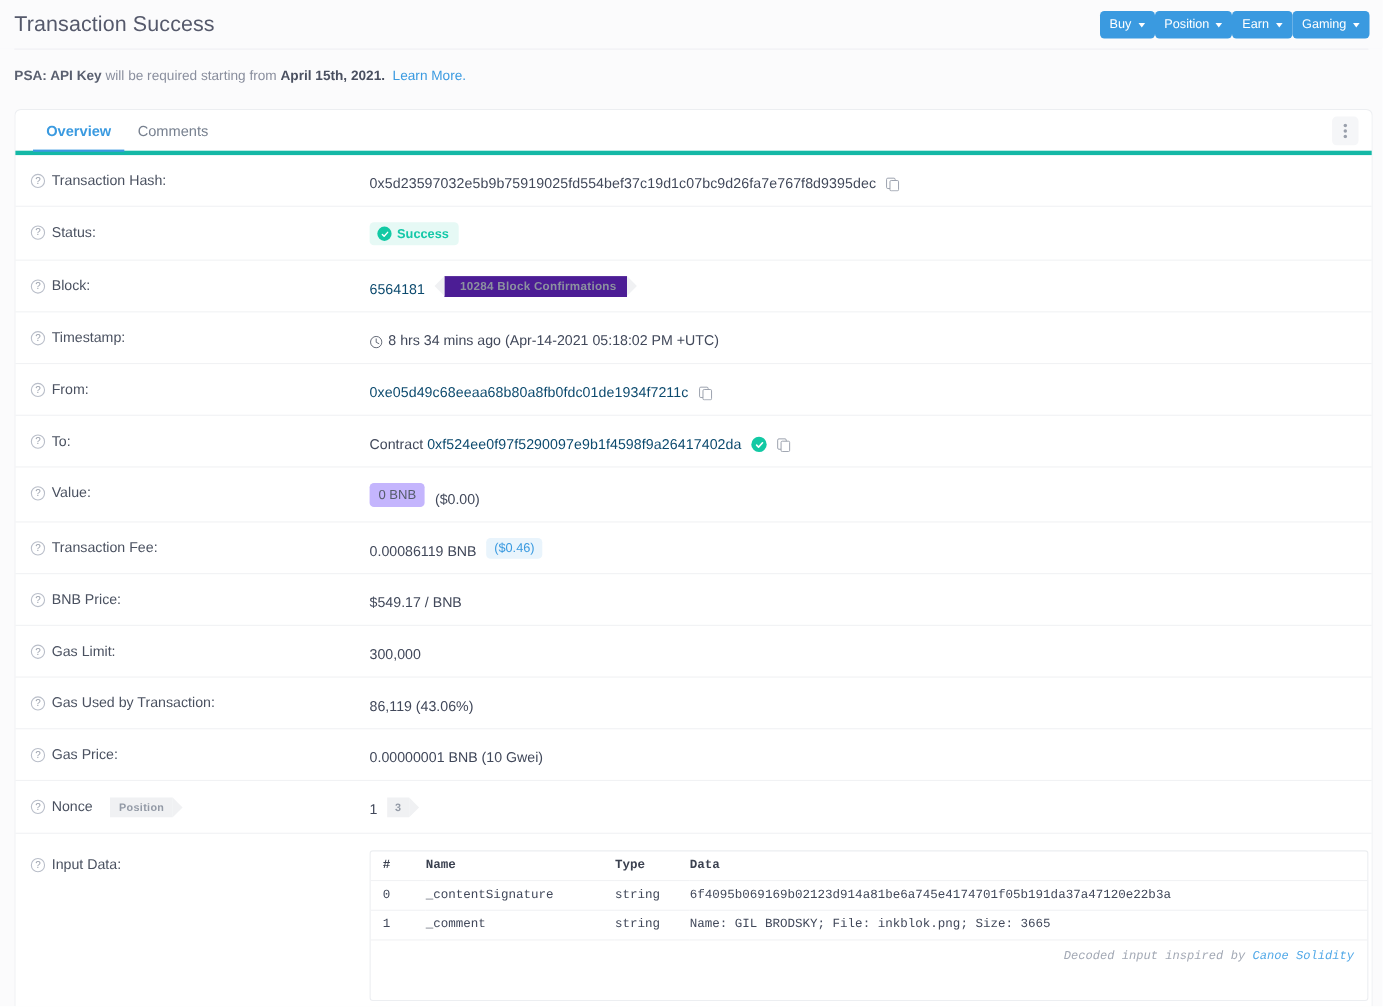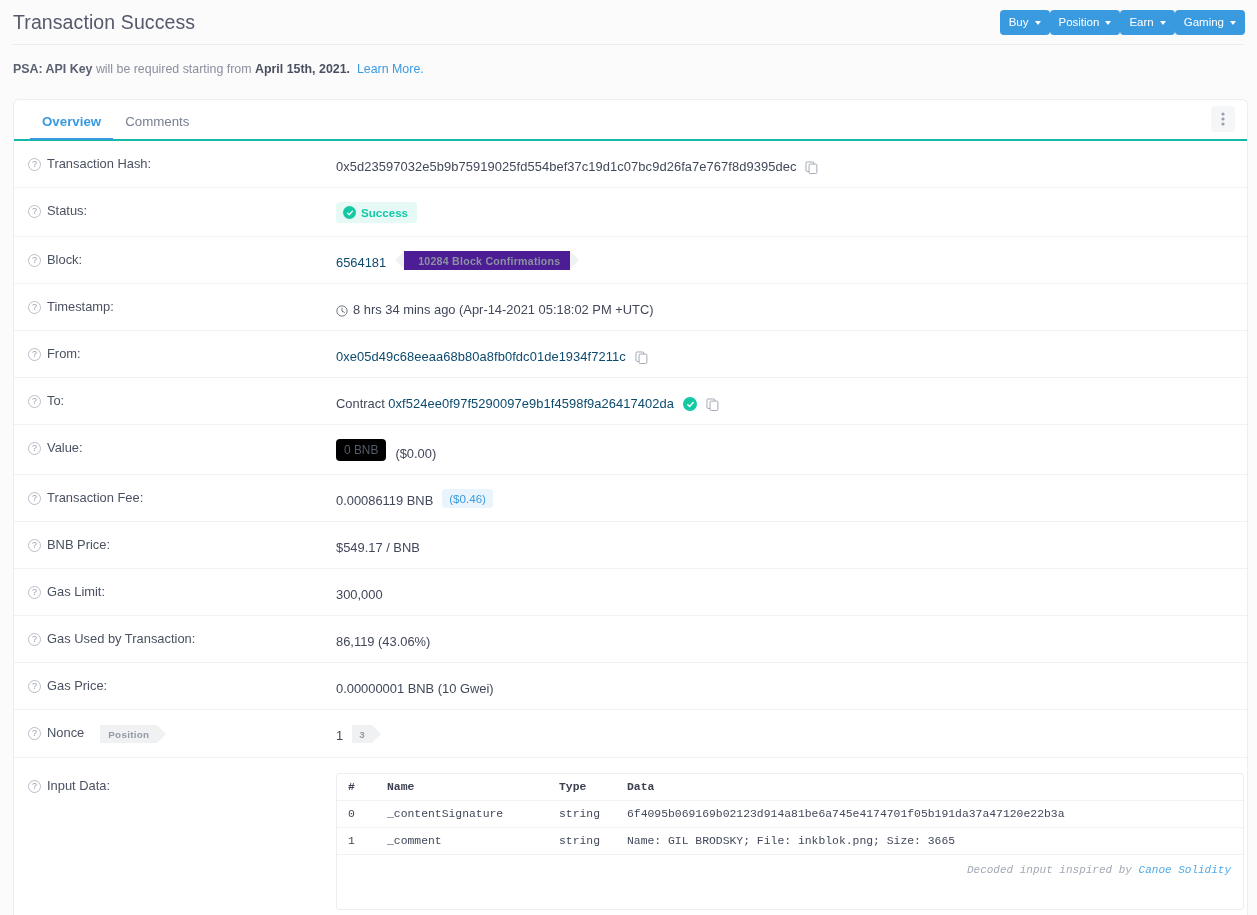--- a/index.html
+++ b/index.html
@@ -70,21 +70,21 @@
     border:1px solid #eceef1;
     border-radius:6px 6px 0 0;
     border-bottom:none;
     min-height:816px;
   }
   .tabs {
     position:relative;
     height:41px;
     display:flex; align-items:flex-end;
     padding-left:16px;
-    border-bottom:2px solid #14b8a6;
+    border-bottom:4px solid #14b8a6;
   }
   .tab {
     font-size:13.3px;
     padding:0 12px 10px 12px;
     color:#77808f;
     cursor:pointer;
     position:relative;
   }
   .tab.active { color:#3a9ae0; font-weight:700; }
   .tab.active:after {
@@ -191,21 +191,21 @@
     right:-9px; top:0;
     width:0;height:0;
     border-top:9.5px solid transparent;
     border-bottom:9.5px solid transparent;
     border-left:9px solid #f0f1f3;
   }
 
   .clock-ico{margin-right:5px;display:inline-flex;vertical-align:-1px;}
 
   .chip-grey {
-    background:#000000;
+    background:#c4b5fd;
     color:#555c6b;
     font-size:11.9px;
     border-radius:4px;
     padding:4px 8px;
     margin-right:9px;
   }
   .chip-blue {
     background:#e9f4fc;
     color:#3a9ae0;
     font-size:11.6px;

